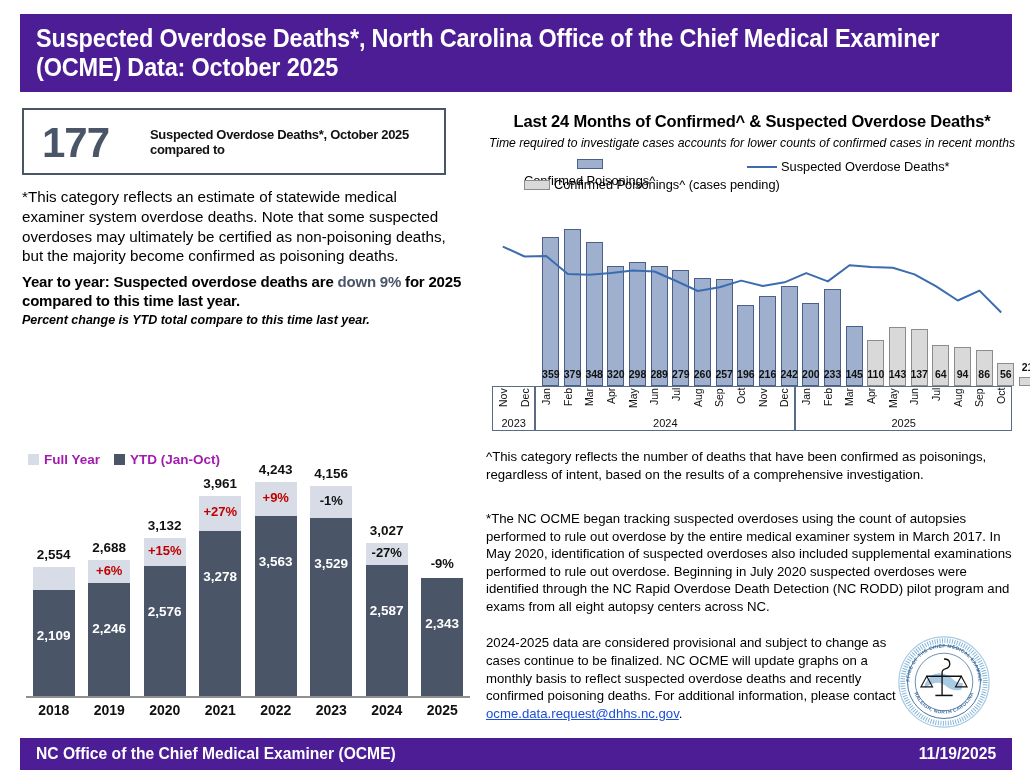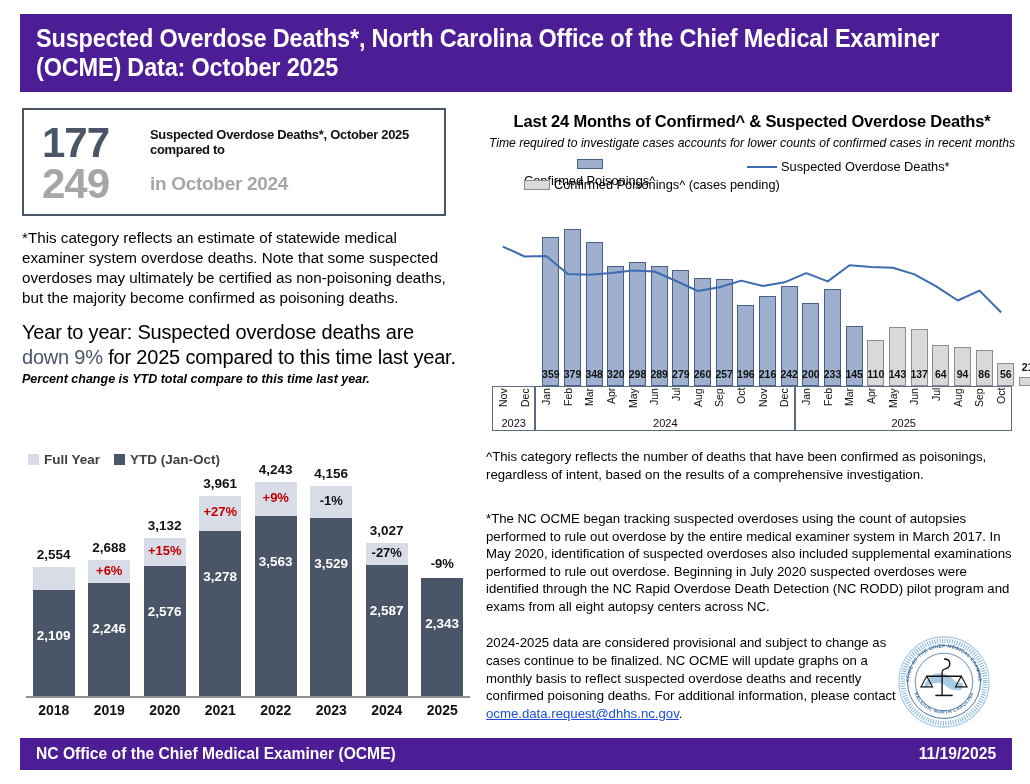--- a/index.html
+++ b/index.html
@@ -65,35 +65,35 @@
   #kpi-text-secondary {
     font-size:19px; font-weight:bold; color:#a6a6a6;
     padding-top:10px; letter-spacing:-0.3px;
   }
 
   #note-star {
     margin-top:12px; width:432px;
     font-size:15.2px; line-height:1.30; color:#000;
   }
   #yoy-line {
-    margin-top:13px; width:440px;
-    font-size:20px; font-weight:normal; color:#000; line-height:1.25;
+    margin-top:7px; width:440px;
+    font-size:15px; font-weight:bold; color:#000; line-height:1.25;
     letter-spacing:-0.2px;
   }
   #yoy-pct { color:#4a5568; }
   #yoy-sub {
     margin-top:2px; font-size:12.5px; font-style:italic;
     font-weight:bold; color:#000;
   }
 
   
   #year-chart { position:absolute; left:22px; top:452px; width:450px; height:275px; }
   #year-legend {
     position:absolute; left:6px; top:0; display:flex; gap:14px;
-    font-size:13.5px; font-weight:bold; color:#404040;
+    font-size:13.5px; font-weight:bold; color:#a21caf;
   }
   #year-legend .li { display:flex; align-items:center; gap:5px; }
   .sw { width:11px; height:11px; display:inline-block; }
   .sw-full { background:#d7dce6; }
   .sw-ytd  { background:#4a5568; }
 
   #year-plot {
     position:absolute; left:4px; top:22px; width:444px; height:222px;
   }
   .ybar-col {
@@ -207,24 +207,20 @@
 <div class="bar" id="header-bar">
   <div id="header-title">Suspected Overdose Deaths*, North Carolina Office of the Chief Medical Examiner (OCME) Data: October 2025</div>
 </div>
 
 <div id="left-col">
 
   <div id="kpi-box">
     <div class="kpi-row">
       <div id="kpi-num-primary">177</div>
       <div id="kpi-text-primary">Suspected Overdose Deaths*, October 2025 compared to</div>
-    </div>
-    <div class="kpi-row">
-      <div id="kpi-num-secondary">249</div>
-      <div id="kpi-text-secondary">in October 2024</div>
     </div>
   </div>
 
   <div id="note-star">*This category reflects an estimate of statewide medical examiner system overdose deaths. Note that some suspected overdoses may ultimately be certified as non-poisoning deaths, but the majority become confirmed as poisoning deaths.</div>
 
   <div id="yoy-line">
     <span>Year to year: Suspected overdose deaths are</span>
     <span id="yoy-pct">down 9%</span>
     <span>for 2025 compared to this time last year.</span>
   </div>

